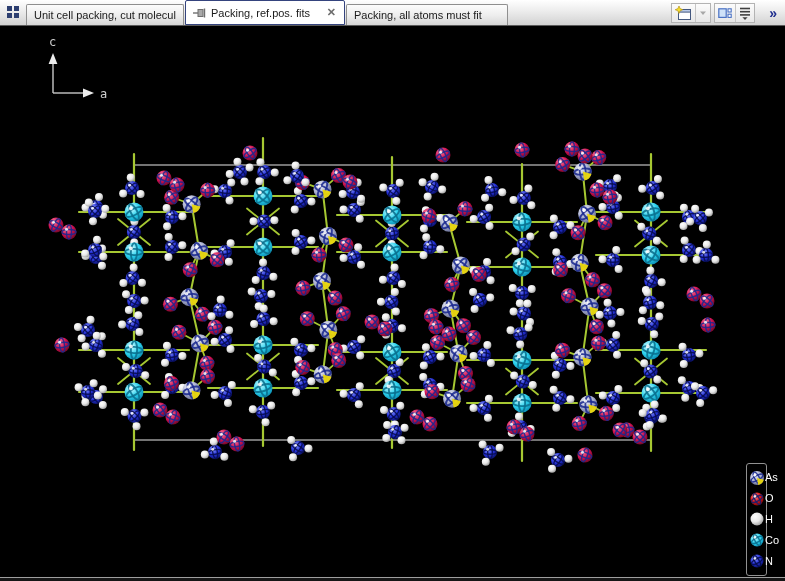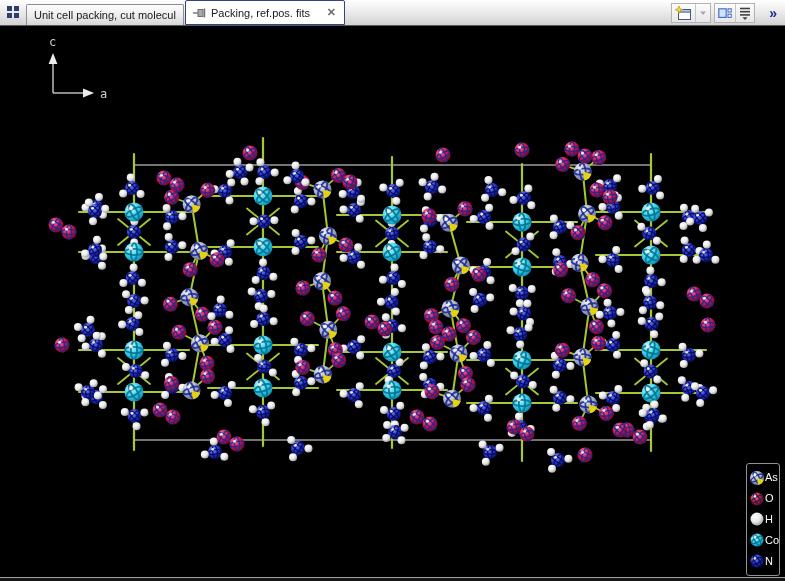--- a/index.html
+++ b/index.html
@@ -40,21 +40,21 @@
     margin-left:14px;margin-right:6px;color:#1e2d8e;font-weight:bold;font-size:14px;
     letter-spacing:-2px;line-height:1;cursor:default;
   }
   
   .canvas{position:absolute;top:26px;left:0;width:785px;height:551px;background:#000;overflow:hidden;}
   #scene{position:absolute;top:0;left:0;}
   #axes{position:absolute;top:0;left:0;}
   .ax-label{fill:#cfcfcf;font-family:"DejaVu Sans Mono",monospace;font-size:12px;}
   
   .legend{
-    position:absolute;left:746px;top:463px;width:34px;height:113px;box-sizing:border-box;
+    position:absolute;left:746px;top:463px;width:21px;height:113px;box-sizing:border-box;
     border:1px solid #919191;border-radius:3px;background:#000;
     display:flex;flex-direction:column;justify-content:space-evenly;padding:1px 0 1px 2px;z-index:6;
   }
   .lgrow{display:flex;align-items:center;}
   .lgrow svg{width:16px;height:16px;flex:0 0 auto;}
   .lglabel{color:#ffffff;font-size:11px;line-height:1;}
   
   .bottom-line{position:absolute;top:577px;left:0;width:785px;height:1px;background:#9e9e9e;}
   .bottom-dark{position:absolute;top:578px;left:0;width:785px;height:3px;background:#151515;}
 </style>
@@ -79,20 +79,23 @@
     <svg width="13" height="10" viewBox="0 0 13 10">
       <line x1="0" y1="5" x2="5" y2="5" stroke="#7a7a7a" stroke-width="1.6"></line>
       <rect x="5" y="1.5" width="5" height="7" fill="#a9a9a9" stroke="#6e6e6e" stroke-width="1"></rect>
       <line x1="11.5" y1="0.5" x2="11.5" y2="9.5" stroke="#6e6e6e" stroke-width="1.4"></line>
     </svg>
     <span class="lbl">Packing, ref.pos. fits</span>
     <span class="tab-close">✕</span>
   </div>
 
 
+  <div class="tab t4">
+    <span class="lbl">Packing, all atoms must fit</span>
+  </div>
 
   <div class="toolbar">
     <div class="tb-group">
       <div class="tb-btn">
         <svg width="17" height="15" viewBox="0 0 17 15">
           <rect x="3.5" y="3.5" width="12" height="10" fill="#ffffff" stroke="#44587f" stroke-width="1"></rect>
           <rect x="3.5" y="3.5" width="12" height="2.6" fill="#b9cae8" stroke="#44587f" stroke-width="1"></rect>
           <path d="M4 0 L5.1 2.6 L7.8 3.7 L5.1 4.8 L4 7.4 L2.9 4.8 L0.2 3.7 L2.9 2.6 Z" fill="#f4df2b" stroke="#b8941a" stroke-width="0.7"></path>
         </svg>
       </div>

